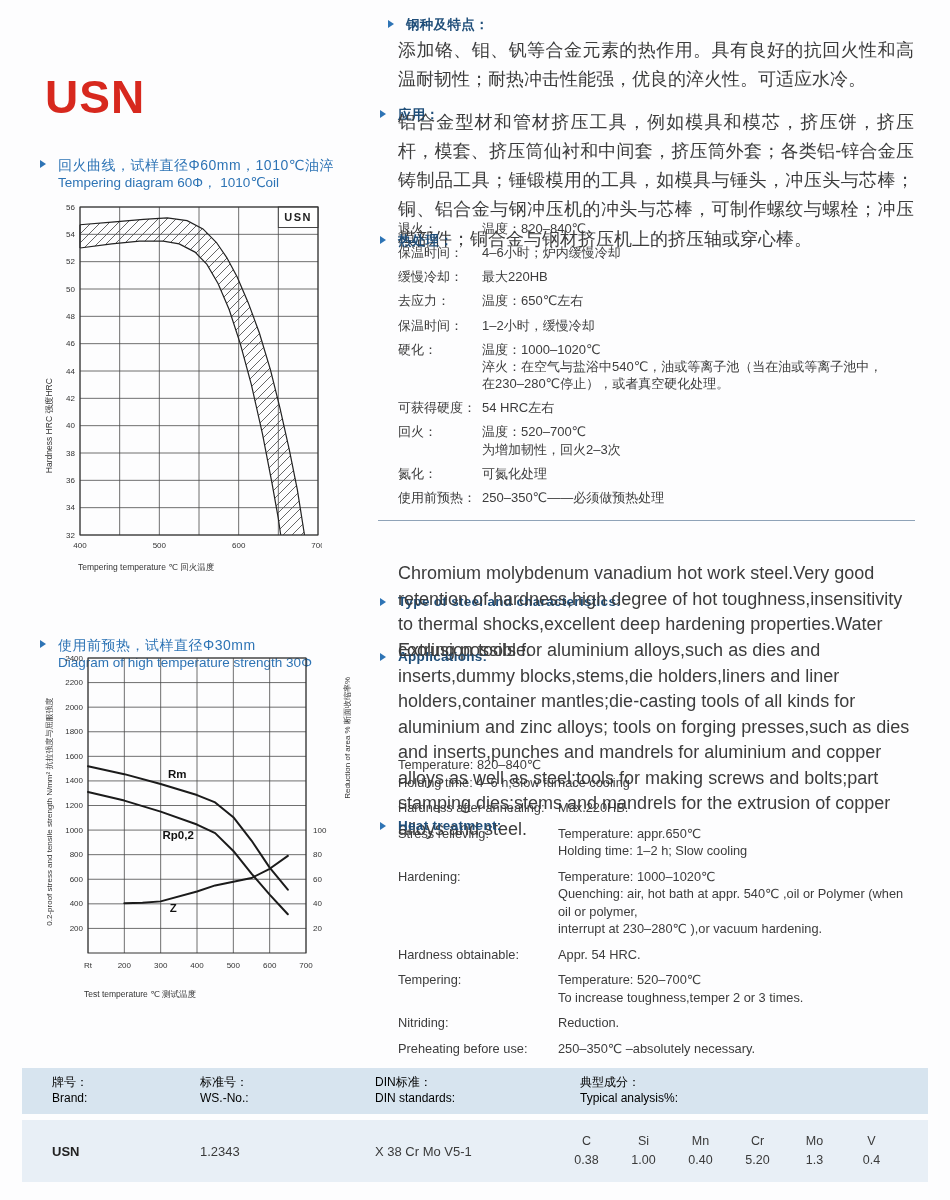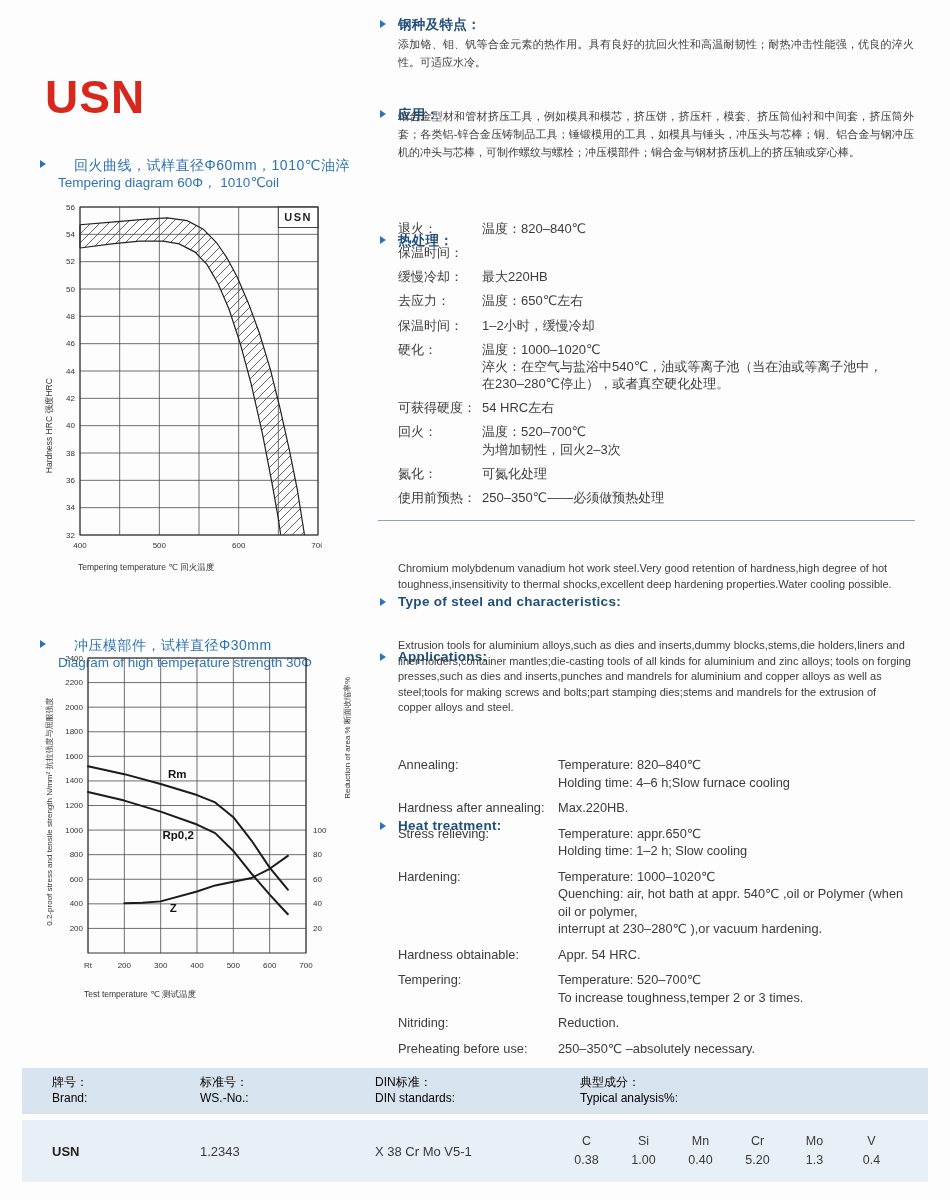--- a/index.html
+++ b/index.html
@@ -19,24 +19,24 @@
   .abs{position:absolute;}
   .logo{font-size:46px;font-weight:bold;color:var(--logo-red);letter-spacing:1px;}
   
   .sec{padding-left:20px;position:relative;}
   .tri{
     position:absolute;left:2px;top:4px;width:0;height:0;
     border-left:6px solid var(--accent-blue);
     border-top:4.5px solid transparent;border-bottom:4.5px solid transparent;
   }
   .chart-title{color:var(--accent-blue);line-height:1.3;}
-  .chart-title .cn{font-size:14px;letter-spacing:.5px;margin-left:16px;}
+  .chart-title .cn{font-size:14px;letter-spacing:.5px;}
   .chart-title .en{font-size:13.5px;}
   .rhead{color:var(--heading-navy);font-weight:bold;font-size:13.5px;letter-spacing:.3px;}
-  .body-text{font-size:11px;line-height:1.62;text-align:justify;}
+  .body-text{font-size:18px;line-height:1.62;text-align:justify;}
   .body-text.en{line-height:1.42;text-align:left;}
   .hrow{display:flex;margin-bottom:7px;font-size:13px;line-height:1.32;}
   .hrow .hlabel{flex:none;}
   #heat-cn .hlabel{width:84px;}
   #heat-en .hrow{margin-bottom:8px;font-size:12.8px;line-height:1.37;}
   #heat-en .hlabel{width:160px;}
   .hvalue{white-space:pre-line;flex:1;}
   .divider{border-top:1px solid #8fa3b8;height:0;}
   
   .ft{position:absolute;left:22px;top:1068px;width:906px;}
@@ -111,21 +111,21 @@
     <line x1="38" y1="24.76666666666663" x2="38" y2="48" stroke="#222" stroke-width="1.2"></line>
     <rect x="236.33333333333334" y="7" width="39.66666666666666" height="20.5" fill="#fff" stroke="#333" stroke-width="0.9"></rect>
     <text x="256.1666666666667" y="21.25" text-anchor="middle" font-size="11" letter-spacing="1.5" font-weight="600" fill="#222">USN</text>
     <rect x="38" y="7" width="238" height="328" fill="none" stroke="#333" stroke-width="1"></rect>
     <text x="36" y="370" font-size="8.5" fill="#333">Tempering temperature ℃ 回火温度</text>
     <text x="10" y="225.66666666666666" font-size="8.5" fill="#333" text-anchor="middle" transform="rotate(-90 10 225.66666666666666)">Hardness HRC 强度HRC</text>
   </svg>
 
 <div class="abs sec chart-title" style="left:38px;top:600px;width:330px;">
   <span class="tri"></span>
-  <div class="cn">冲压模部件，试样直径Φ30mm</div>
+  <div class="cn">使用前预热，试样直径Φ30mm</div>
   <div class="en">Diagram of high temperature strength 30Φ</div>
 </div>
 
 <svg id="chart2" class="abs" style="left:42px;top:650px;" width="320" height="355">
     <line x1="46" y1="8" x2="46" y2="303" stroke="#4a4a4a" stroke-width="0.8"></line>
     <line x1="82.33333333333333" y1="8" x2="82.33333333333333" y2="303" stroke="#4a4a4a" stroke-width="0.8"></line>
     <line x1="118.66666666666666" y1="8" x2="118.66666666666666" y2="303" stroke="#4a4a4a" stroke-width="0.8"></line>
     <line x1="155" y1="8" x2="155" y2="303" stroke="#4a4a4a" stroke-width="0.8"></line>
     <line x1="191.33333333333331" y1="8" x2="191.33333333333331" y2="303" stroke="#4a4a4a" stroke-width="0.8"></line>
     <line x1="227.66666666666669" y1="8" x2="227.66666666666669" y2="303" stroke="#4a4a4a" stroke-width="0.8"></line>
@@ -173,21 +173,21 @@
     <text x="120.48333333333332" y="188.6875" font-size="11.5" font-weight="bold" fill="#111">Rp0,2</text>
     <polyline points="82.33333333333333,253.21875 100.5,252.85 118.66666666666666,251.375 155,241.54166666666666 173.16666666666669,235.39583333333334 191.33333333333331,231.70833333333331 209.5,228.02083333333334 227.66666666666669,218.80208333333334 245.83333333333331,205.89583333333331" fill="none" stroke="#1b1b1b" stroke-width="2" stroke-linejoin="round" stroke-linecap="round"></polyline>
     <text x="127.75" y="262.4375" font-size="11.5" font-weight="bold" fill="#111">Z</text>
     <text x="42" y="347" font-size="8.5" fill="#333">Test temperature ℃ 测试温度</text>
     <text x="10" y="161.64583333333334" font-size="8" fill="#333" text-anchor="middle" transform="rotate(-90 10 161.64583333333334)">0.2-proof stress and tensile strength N/mm² 抗拉强度与屈服强度</text>
     <text x="308" y="87.89583333333333" font-size="8" fill="#333" text-anchor="middle" transform="rotate(-90 308 87.89583333333333)">Reduction of area %  断面收缩率%</text>
   </svg>
 
 <div class="abs" style="left:378px;top:0;width:540px;">
 
-  <div class="abs sec rhead" style="left:0;top:16px;width:540px;">
+  <div class="abs sec rhead" style="left:8px;top:16px;width:540px;">
     <span class="tri"></span>
     <span>钢种及特点：</span>
   </div>
   <div class="abs body-text" style="left:20px;top:36px;width:516px;">添加铬、钼、钒等合金元素的热作用。具有良好的抗回火性和高温耐韧性；耐热冲击性能强，优良的淬火性。可适应水冷。</div>
 
   <div class="abs sec rhead" style="left:0;top:88px;width:540px;">
     <span class="tri"></span>
     <span>应用：</span>
   </div>
   <div class="abs body-text" style="left:20px;top:108px;width:516px;">铝合金型材和管材挤压工具，例如模具和模芯，挤压饼，挤压杆，模套、挤压筒仙衬和中间套，挤压筒外套；各类铝-锌合金压铸制品工具；锤锻模用的工具，如模具与锤头，冲压头与芯棒；铜、铝合金与钢冲压机的冲头与芯棒，可制作螺纹与螺栓；冲压模部件；铜合金与钢材挤压机上的挤压轴或穿心棒。</div>
@@ -196,20 +196,21 @@
     <span class="tri"></span>
     <span>热处理：</span>
   </div>
   <div id="heat-cn" class="abs" style="left:20px;top:220px;width:516px;">
       <div class="hrow">
         <div class="hlabel">退火：</div>
         <div class="hvalue">温度：820–840℃</div>
       </div>
       <div class="hrow">
         <div class="hlabel">保温时间：</div>
+        <div class="hvalue">4–6小时；炉内缓慢冷却</div>
       </div>
       <div class="hrow">
         <div class="hlabel">缓慢冷却：</div>
         <div class="hvalue">最大220HB</div>
       </div>
       <div class="hrow">
         <div class="hlabel">去应力：</div>
         <div class="hvalue">温度：650℃左右</div>
       </div>
       <div class="hrow">
@@ -254,21 +255,20 @@
     <span>Applications:</span>
   </div>
   <div class="abs body-text en" style="left:20px;top:638px;width:514px;">Extrusion tools for aluminium alloys,such as dies and inserts,dummy blocks,stems,die holders,liners and liner holders,container mantles;die-casting tools of all kinds for aluminium and zinc alloys; tools on forging presses,such as dies and inserts,punches and mandrels for aluminium and copper alloys as well as steel;tools for making screws and bolts;part stamping dies;stems and mandrels for the extrusion of copper alloys and steel.</div>
 
   <div class="abs sec rhead" style="left:0;top:734px;width:540px;">
     <span class="tri"></span>
     <span>Heat treatment:</span>
   </div>
   <div id="heat-en" class="abs" style="left:20px;top:756px;width:516px;">
       <div class="hrow">
-        <div class="hlabel">Annealing:</div>
         <div class="hvalue">Temperature: 820–840℃
 Holding time: 4–6 h;Slow furnace cooling</div>
       </div>
       <div class="hrow">
         <div class="hlabel">Hardness after annealing:</div>
         <div class="hvalue">Max.220HB.</div>
       </div>
       <div class="hrow">
         <div class="hlabel">Stress relieving:</div>
         <div class="hvalue">Temperature: appr.650℃

